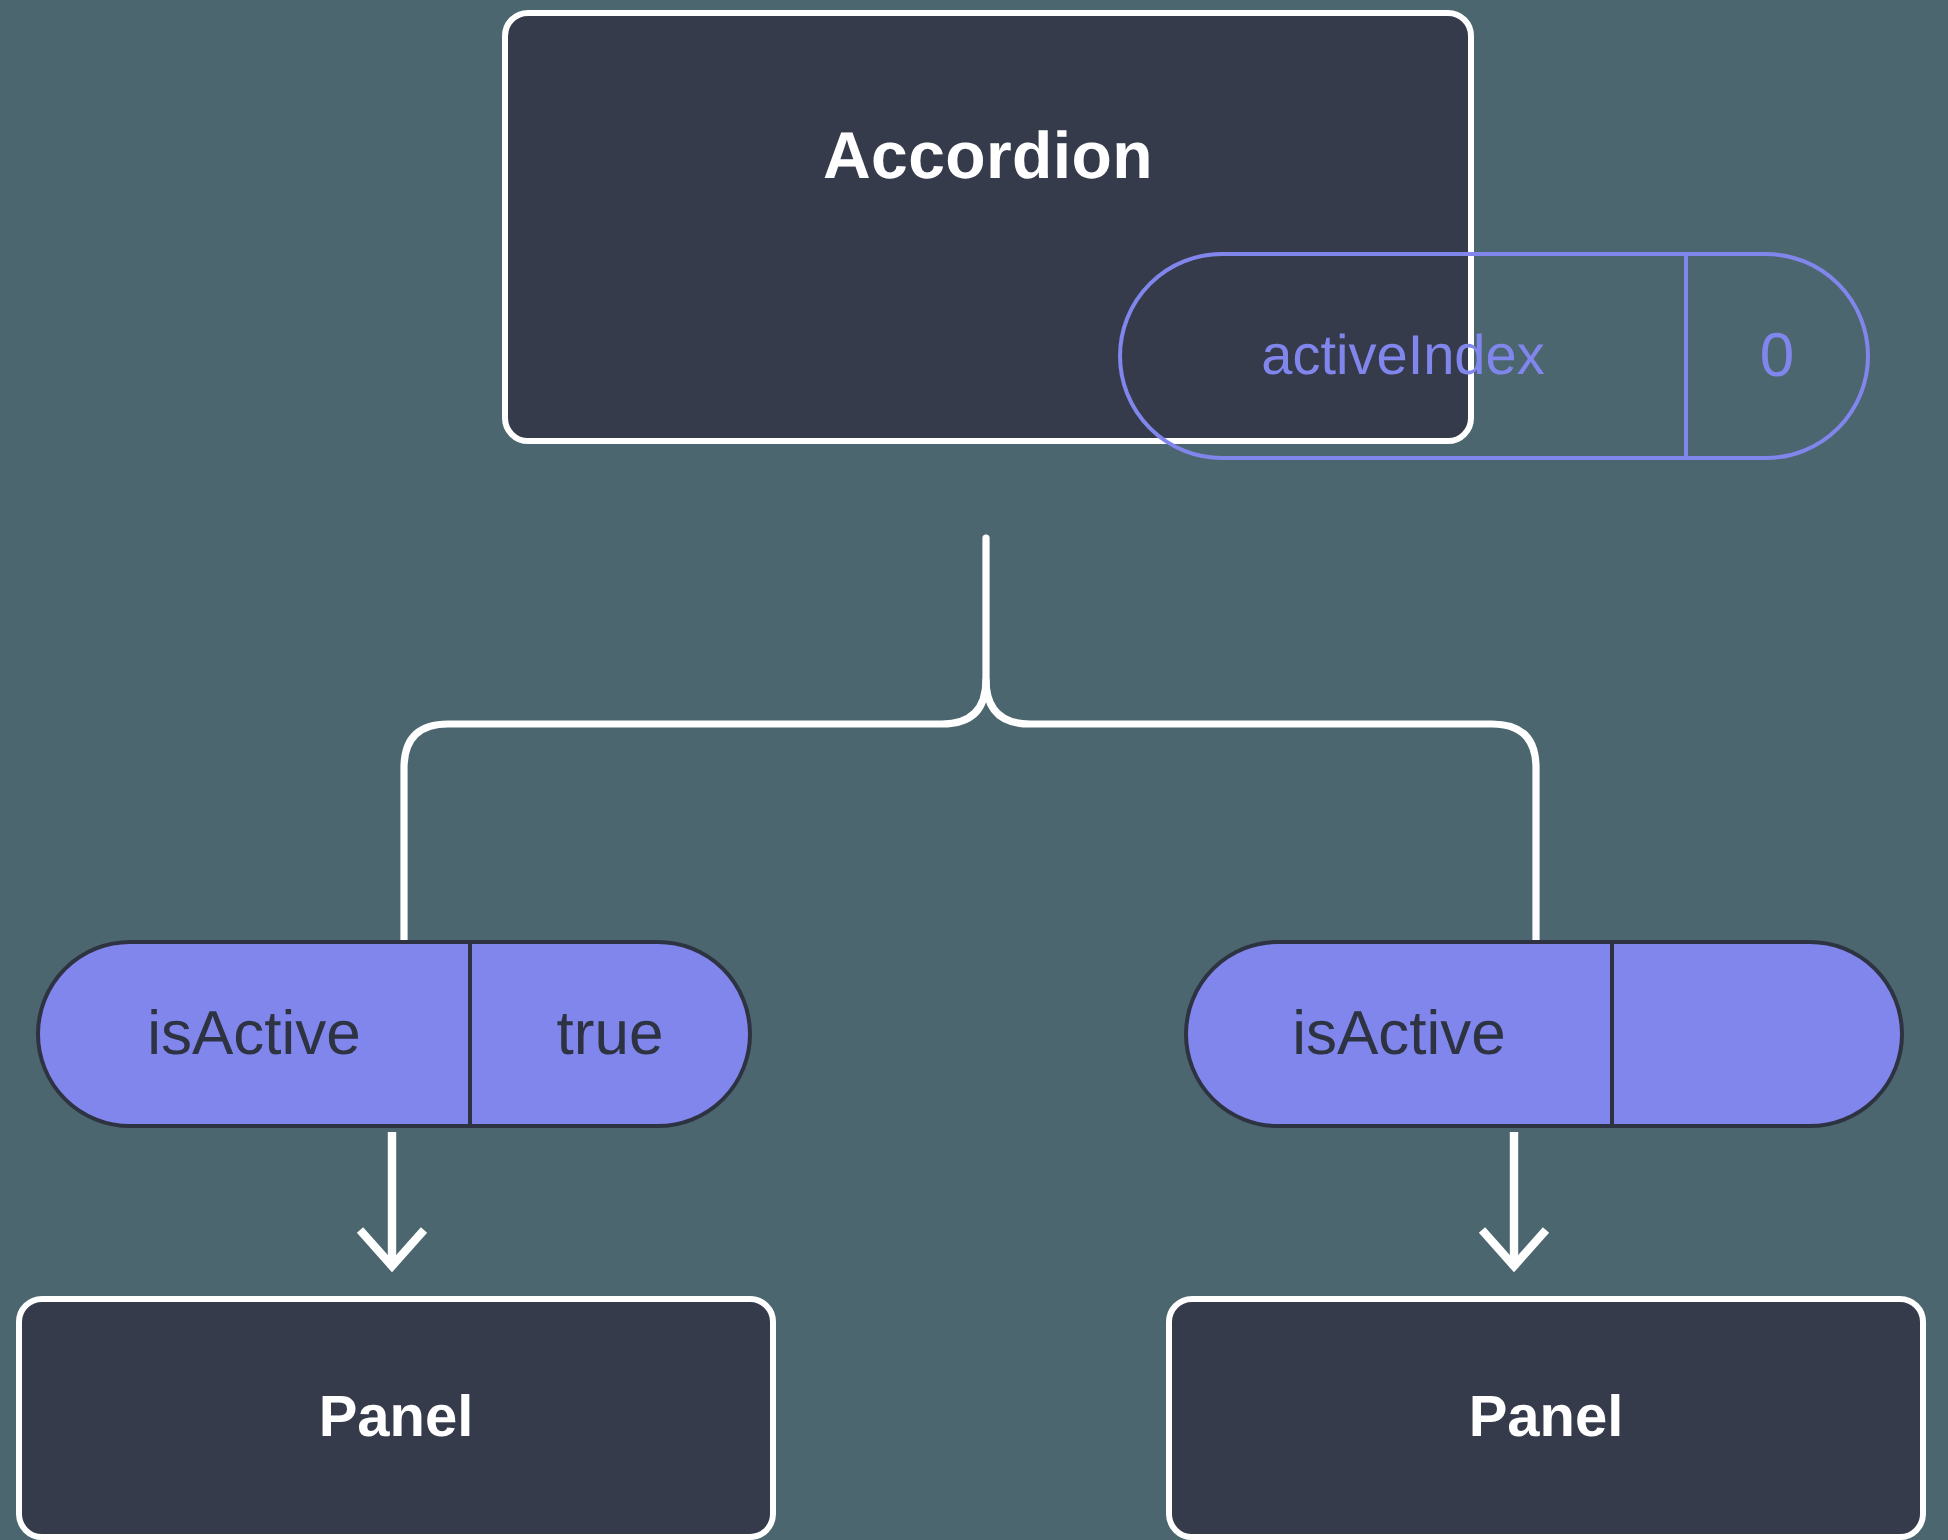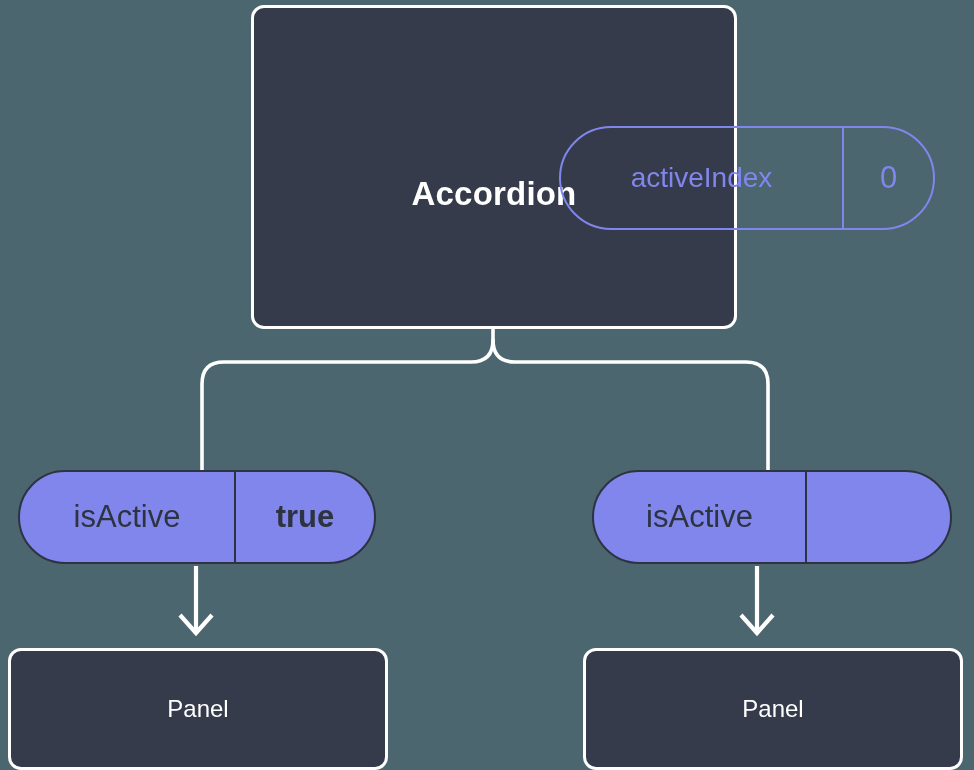--- a/index.html
+++ b/index.html
@@ -37,22 +37,22 @@
     display: flex;
     flex-direction: column;
     align-items: center;
   }
 
   
   #accordion-node {
     left: 251px;
     top: 5px;
     width: 486px;
-    height: 324px;
-    justify-content: center;
+    height: 217px;
+    justify-content: flex-start;
   }
   .node-title {
     color: #ffffff;
     font-size: 33px;
     font-weight: 700;
     letter-spacing: 0.2px;
     line-height: 1;
     margin-top: 53px;
   }
 
@@ -112,21 +112,21 @@
     border-right: 2.5px solid #2d3340;
     box-sizing: border-box;
   }
   .prop-pill .pill-val {
     flex: 1 1 auto;
     display: flex;
     align-items: center;
     justify-content: center;
     color: #2d3340;
     font-size: 31px;
-    font-weight: 700;
+    font-weight: 400;
   }
 
   #pill-left  { left: 18px;  top: 470px; width: 358px; height: 94px; }
   #pill-left  .pill-key { flex: 0 0 216px; }
   #pill-right { left: 592px; top: 470px; width: 360px; height: 94px; }
   #pill-right .pill-key { flex: 0 0 213px; }
 
   
   #panel-left {
     left: 8px;
@@ -137,22 +137,22 @@
   }
   #panel-right {
     left: 583px;
     top: 648px;
     width: 380px;
     height: 122px;
     justify-content: center;
   }
   .panel-label {
     color: #ffffff;
-    font-size: 24px;
-    font-weight: 400;
+    font-size: 29px;
+    font-weight: 700;
     line-height: 1;
   }
 </style>
 </head>
 <body>
 
 <div id="stage">
 
   <svg id="connectors" viewBox="0 0 974 770" width="974" height="770" xmlns="http://www.w3.org/2000/svg">
 

